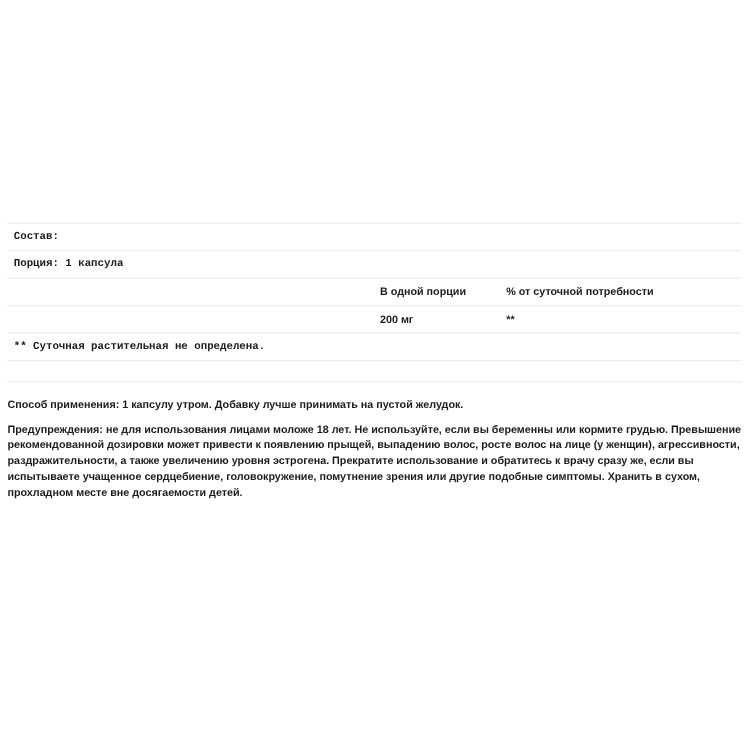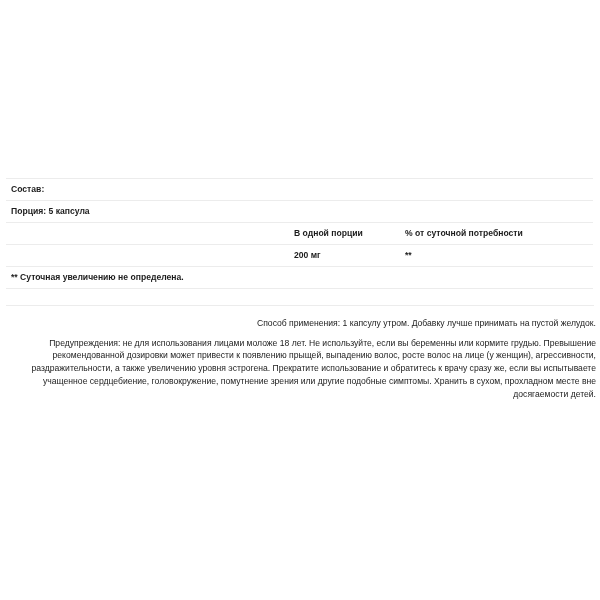--- a/index.html
+++ b/index.html
@@ -28,66 +28,65 @@
       border-bottom: 1px solid #ececec;
       font-size: 8.6px;
       font-weight: bold;
       line-height: 21px;
     }
     .facts-row .cell {
       position: absolute;
       top: 0;
       white-space: nowrap;
     }
-    .cell.c1 { left: 5px; }
-    .cell.c2 { left: 288px; }
+    .cell.c1 { left: 5px; font-family: Liberation Mono, monospace; }
+    .cell.c2 { left: 298px; }
     .cell.c3 { left: 399px; }
     .separator {
       position: absolute;
       left: 6px;
       top: 305px;
       width: 588px;
       height: 0;
       border-top: 1px solid #ececec;
     }
     .paragraphs {
       position: absolute;
       left: 6px;
       top: 317px;
       width: 590px;
       font-size: 8.6px;
-      font-weight: normal;
+      font-weight: bold;
       line-height: 12.7px;
-      text-align: right;
     }
     .paragraphs p {
       margin: 0 0 7px 0;
     }
   </style>
 </head>
 <body>
 
 <div class="facts-table">
   <div class="facts-row">
     <span class="cell c1">Состав:</span>
   </div>
   <div class="facts-row">
-    <span class="cell c1">Порция: 5 капсула</span>
+    <span class="cell c1">Порция: 1 капсула</span>
   </div>
   <div class="facts-row">
     <span class="cell c1"></span>
     <span class="cell c2">В одной порции</span>
     <span class="cell c3">% от суточной потребности</span>
   </div>
   <div class="facts-row">
     <span class="cell c2">200 мг</span>
     <span class="cell c3">**</span>
   </div>
   <div class="facts-row">
-    <span class="cell c1">** Суточная увеличению не определена.</span>
+    <span class="cell c1">** Суточная растительная не определена.</span>
   </div>
 </div>
 
 <div class="separator"></div>
 
 <div class="paragraphs">
   <p>Способ применения: 1 капсулу утром. Добавку лучше принимать на пустой желудок.</p>
   <p>Предупреждения: не для использования лицами моложе 18 лет. Не используйте, если вы беременны или кормите грудью. Превышение рекомендованной дозировки может привести к появлению прыщей, выпадению волос, росте волос на лице (у женщин), агрессивности, раздражительности, а также увеличению уровня эстрогена. Прекратите использование и обратитесь к врачу сразу же, если вы испытываете учащенное сердцебиение, головокружение, помутнение зрения или другие подобные симптомы. Хранить в сухом, прохладном месте вне досягаемости детей.</p>
 </div>
 

